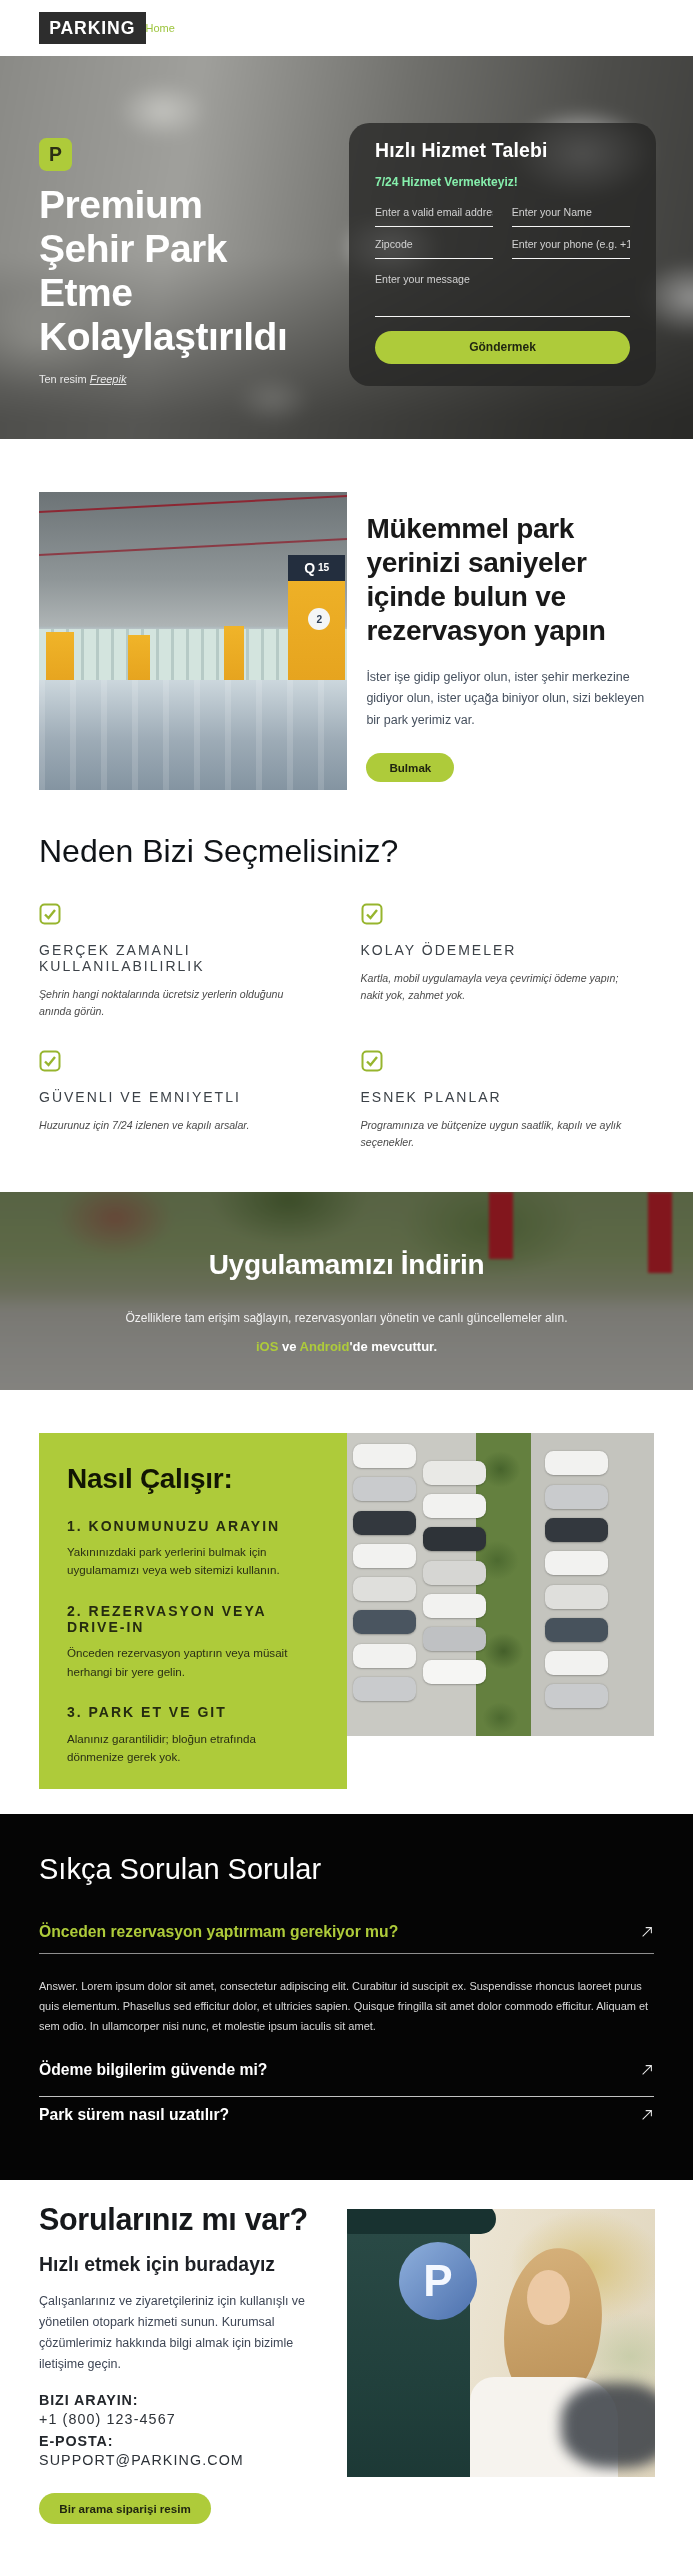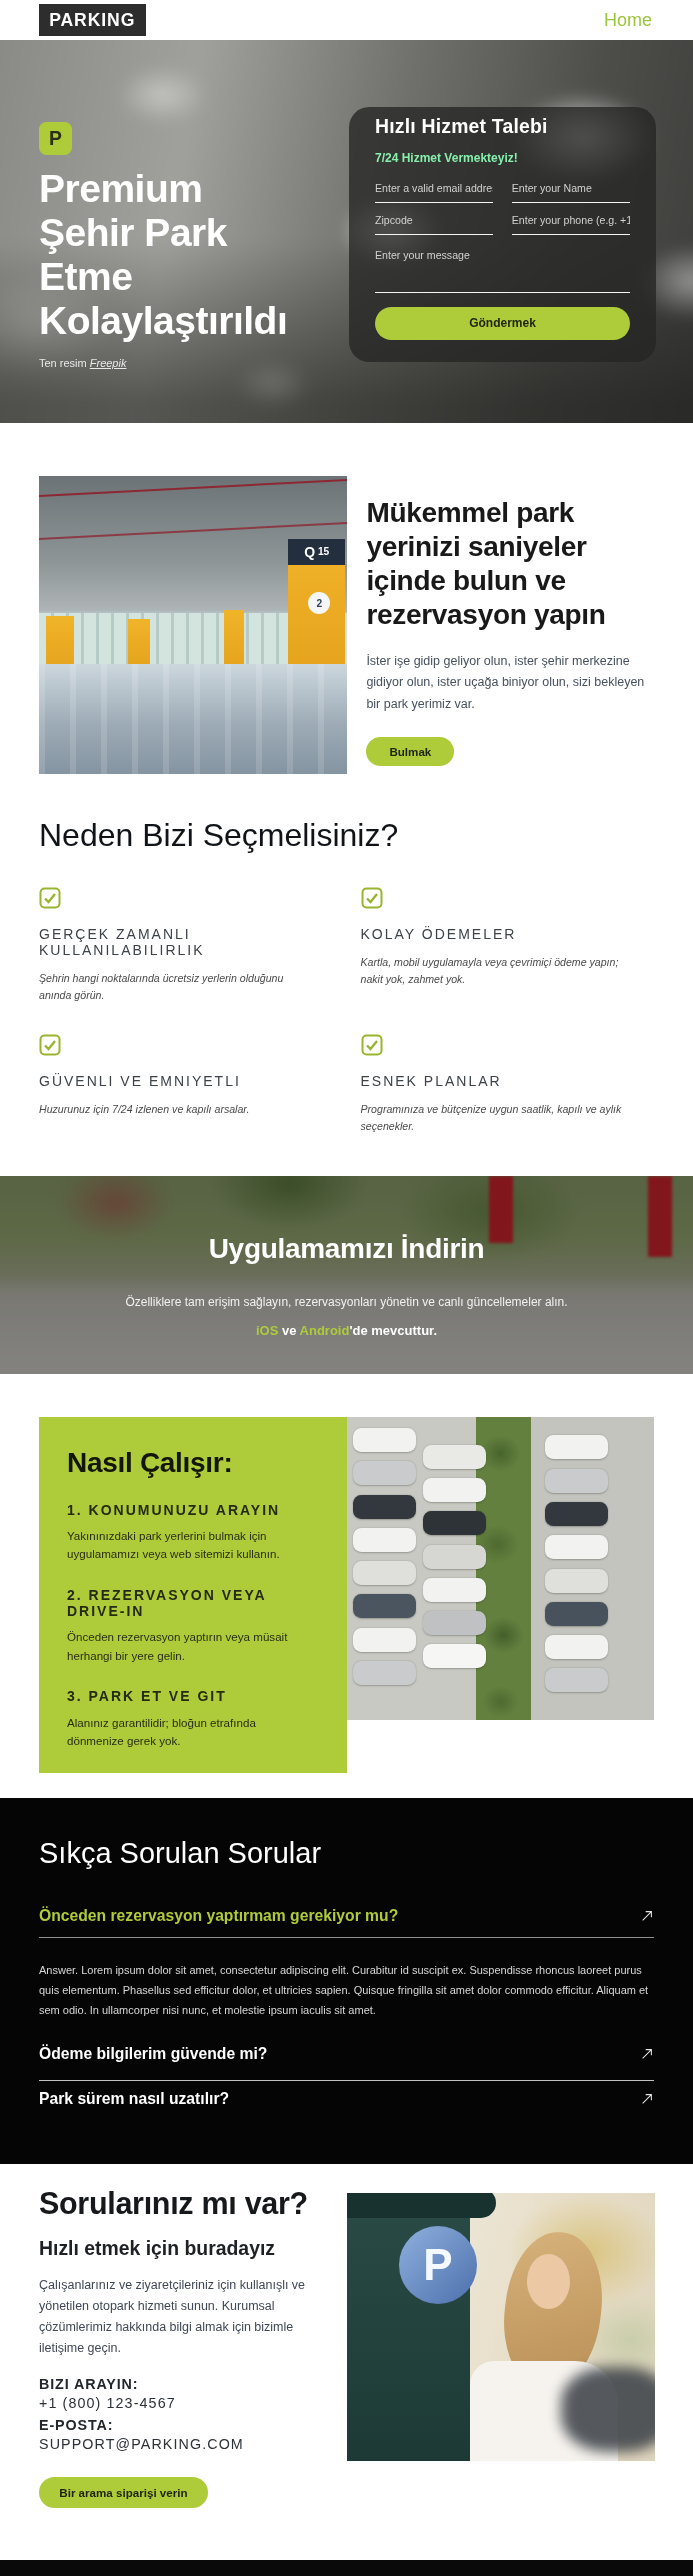--- a/index.html
+++ b/index.html
@@ -1,43 +1,43 @@
 <!DOCTYPE html>
 <html style="--accent: #aecb3a; --accent-text: #1f2410;font-size:15px"><head>
 <meta charset="utf-8">
 <style>
   :root{ --accent:#aecb3a; --accent-text:#1f2410; }
   *{ box-sizing:border-box; }
   html,body{ margin:0; padding:0; }
   body{ width:693px; background:#fff; font-family:"Liberation Sans", sans-serif; color:#1a1a1a; }
 
   
-  .header{ height:40px; display:flex; align-items:center; justify-content:space-between; padding:0 41px 0 39px; background:#fff; }
+  .header{ height:56px; display:flex; align-items:center; padding:0 41px 0 39px; background:#fff; }
   .logo-box{ background:#2d2d2d; color:#fff; font-weight:800; font-size:17.6px; letter-spacing:0.9px; padding:5.5px 10.2px; }
-  .nav-home{ color:#9cc43c; font-size:18px; font-weight:500; text-decoration:none; cursor:pointer; }
+  .nav-home{ color:#9cc43c; font-size:11px; font-weight:500; text-decoration:none; cursor:pointer; }
 
   
   .hero{ position:relative; height:383px; overflow:hidden; background:#6e6e6c; }
   .hero-photo{ position:absolute; inset:-22px;
     background:
       linear-gradient(to bottom, rgba(0,0,0,0) 52%, rgba(25,25,23,.55) 90%),
       radial-gradient(102px 65px at 82% 28%, rgba(255,255,255,.85), transparent 70%),
       radial-gradient(74px 51px at 56% 50%, rgba(255,255,255,.8), transparent 70%),
       radial-gradient(65px 42px at 25% 18%, rgba(235,235,230,.5), transparent 70%),
       radial-gradient(83px 55px at 97% 62%, rgba(255,255,255,.55), transparent 70%),
       radial-gradient(111px 74px at 8% 72%, rgba(215,215,208,.5), transparent 70%),
       radial-gradient(55px 37px at 40% 86%, rgba(240,240,235,.5), transparent 70%),
       linear-gradient(100deg,#878783 0%,#a0a09c 28%,#6f6f6b 55%,#4d4d4a 78%,#3b3b39 100%);
     filter:blur(6.5px); }
   .hero-inner{ position:relative; z-index:1; padding:82px 0 0 39px; }
   .p-badge{ width:33px; height:33px; border-radius:7.4px; background:var(--accent); color:#2b2f14; font-weight:800; font-size:19.4px; display:flex; align-items:center; justify-content:center; }
   .hero-title{ margin:12px 0 0; width:263px; color:#fff; font-size:39px; line-height:44px; font-weight:800; letter-spacing:-0.5px; }
   .hero-caption{ margin-top:14px; font-size:11px; color:#e9e9e9; }
   .hero-caption em{ font-style:italic;text-decoration:underline; }
-  .lead-card{ position:absolute; z-index:2; top:67px; right:37px; width:307px; padding:8px 26px 22px; border-radius:20.3px; background:rgba(37,37,36,.78); }
+  .lead-card{ position:absolute; z-index:2; top:67px; right:37px; width:307px; padding:16px 26px 22px; border-radius:20.3px; background:rgba(37,37,36,.78); }
   .lead-title{ margin:0; color:#fff; font-size:19.4px; font-weight:800; letter-spacing:0.2px; }
   .lead-sub{ margin:13px 0 7px; color:#86efac; font-size:12px; font-weight:700; }
   .f-grid{ display:grid; grid-template-columns:1fr 1fr; column-gap:18.5px; }
   .lead-card input, .lead-card textarea{ width:100%; background:transparent; border:0; border-bottom:1.8px solid #f6f6f6; color:#fff; font-size:10.6px; padding:10.2px 0 8.3px; outline:none; font-family:"Liberation Sans", sans-serif; }
   .lead-card ::placeholder{ color:#d2d2d2; }
   .lead-card textarea{ height:54px; resize:none; margin-top:3.7px; }
   .btn{ border:0; border-radius:16.6px; background:var(--accent); color:var(--accent-text); font-weight:600; cursor:pointer; font-family:"Liberation Sans", sans-serif; }
   .lead-btn{ width:100%; height:33px; font-size:12px; margin-top:11px; }
 
   
@@ -343,21 +343,21 @@
 
 <div class="section-contact">
   <div class="contact-copy">
     <h2 class="contact-title">Sorularınız mı var?</h2>
     <div class="contact-sub">Hızlı etmek için buradayız</div>
     <p class="contact-body">Çalışanlarınız ve ziyaretçileriniz için kullanışlı ve yönetilen otopark hizmeti sunun. Kurumsal çözümlerimiz hakkında bilgi almak için bizimle iletişime geçin.</p>
     <div class="c-label">BIZI ARAYIN:</div>
     <div class="c-val">+1 (800) 123-4567</div>
     <div class="c-label">E-POSTA:</div>
     <div class="c-val">SUPPORT@PARKING.COM</div>
-    <button class="btn contact-btn">Bir arama siparişi verin</button>
+    <button class="btn contact-btn">Bir arama siparişi resim</button>
   </div>
   <div class="photo-contact">
     <div class="pc-meter"></div>
     <div class="pc-cap"></div>
     <div class="pc-psign">P</div>
     <div class="pc-hair"></div>
     <div class="pc-face"></div>
     <div class="pc-shirt"></div>
     <div class="pc-moto"></div>
   </div>

